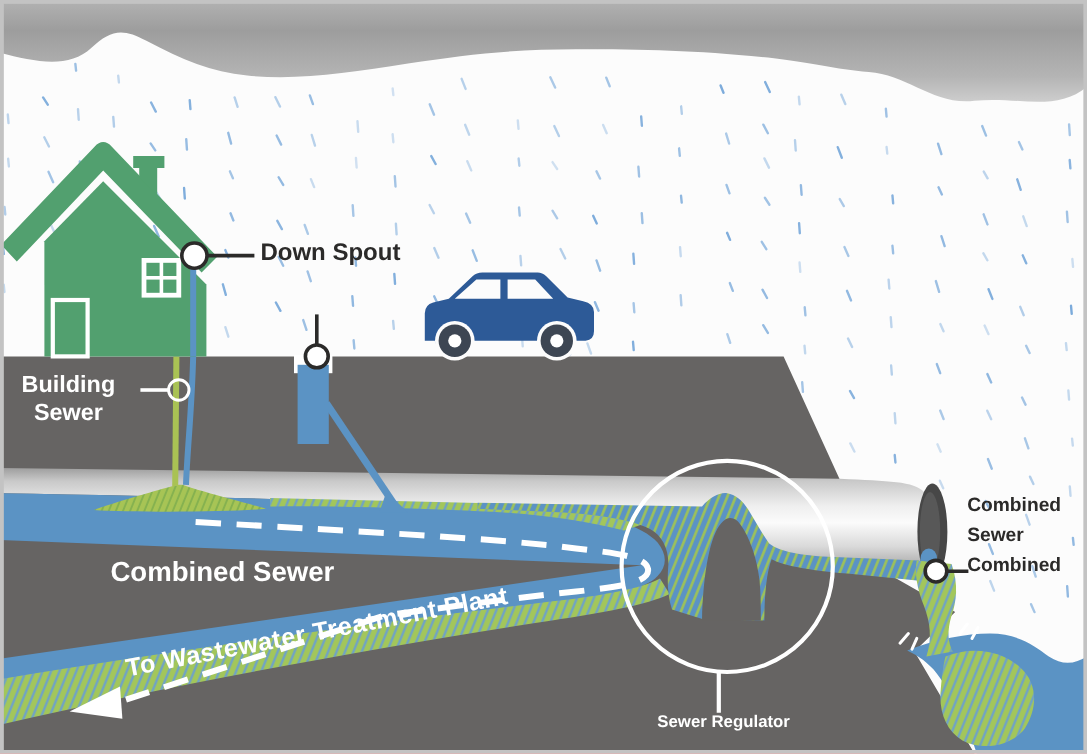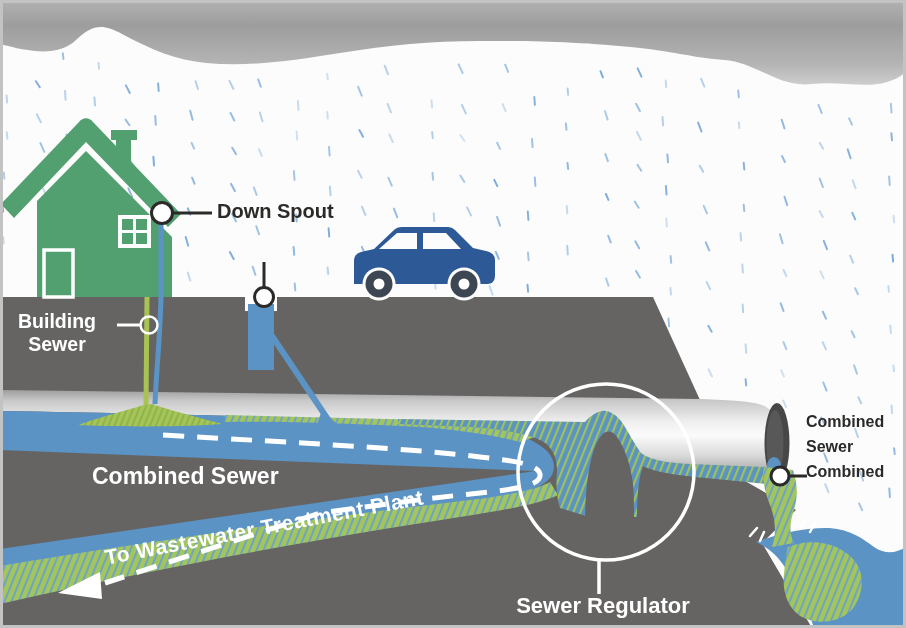--- a/index.html
+++ b/index.html
@@ -12,21 +12,21 @@
     position:absolute;font-weight:700;white-space:nowrap;
     -webkit-user-select:none;user-select:none;line-height:1.15;
   }
   .lbl.dark{color:#2b2a29;}
   .lbl.light{color:#ffffff;}
   .lbl-downspout{left:217px;top:200px;font-size:20px;}
   .lbl-catchbasin{left:220px;top:240px;font-size:20px;}
   .lbl-building{left:0px;top:310px;width:114px;text-align:center;font-size:19.5px;line-height:23px;}
   .lbl-combined{left:92px;top:463px;font-size:23px;}
   .lbl-wwtp{left:103px;top:546px;font-size:21px;transform:rotate(-10.8deg);transform-origin:0 0;letter-spacing:.5px;}
-  .lbl-regulator{left:505px;top:593px;width:196px;text-align:center;font-size:22px;}
+  .lbl-regulator{left:505px;top:593px;width:196px;text-align:center;font-size:14px;}
   .lbl-outfall{left:806px;top:409px;font-size:16px;line-height:25px;}
   .border-frame{position:absolute;left:0;top:0;width:906px;height:628px;
     box-sizing:border-box;border:3px solid #c3c3c3;pointer-events:none;}
 </style>
 </head>
 <body>
 
 <div class="stage">
 
 <svg width="906" height="628" viewBox="0 0 906 628">

